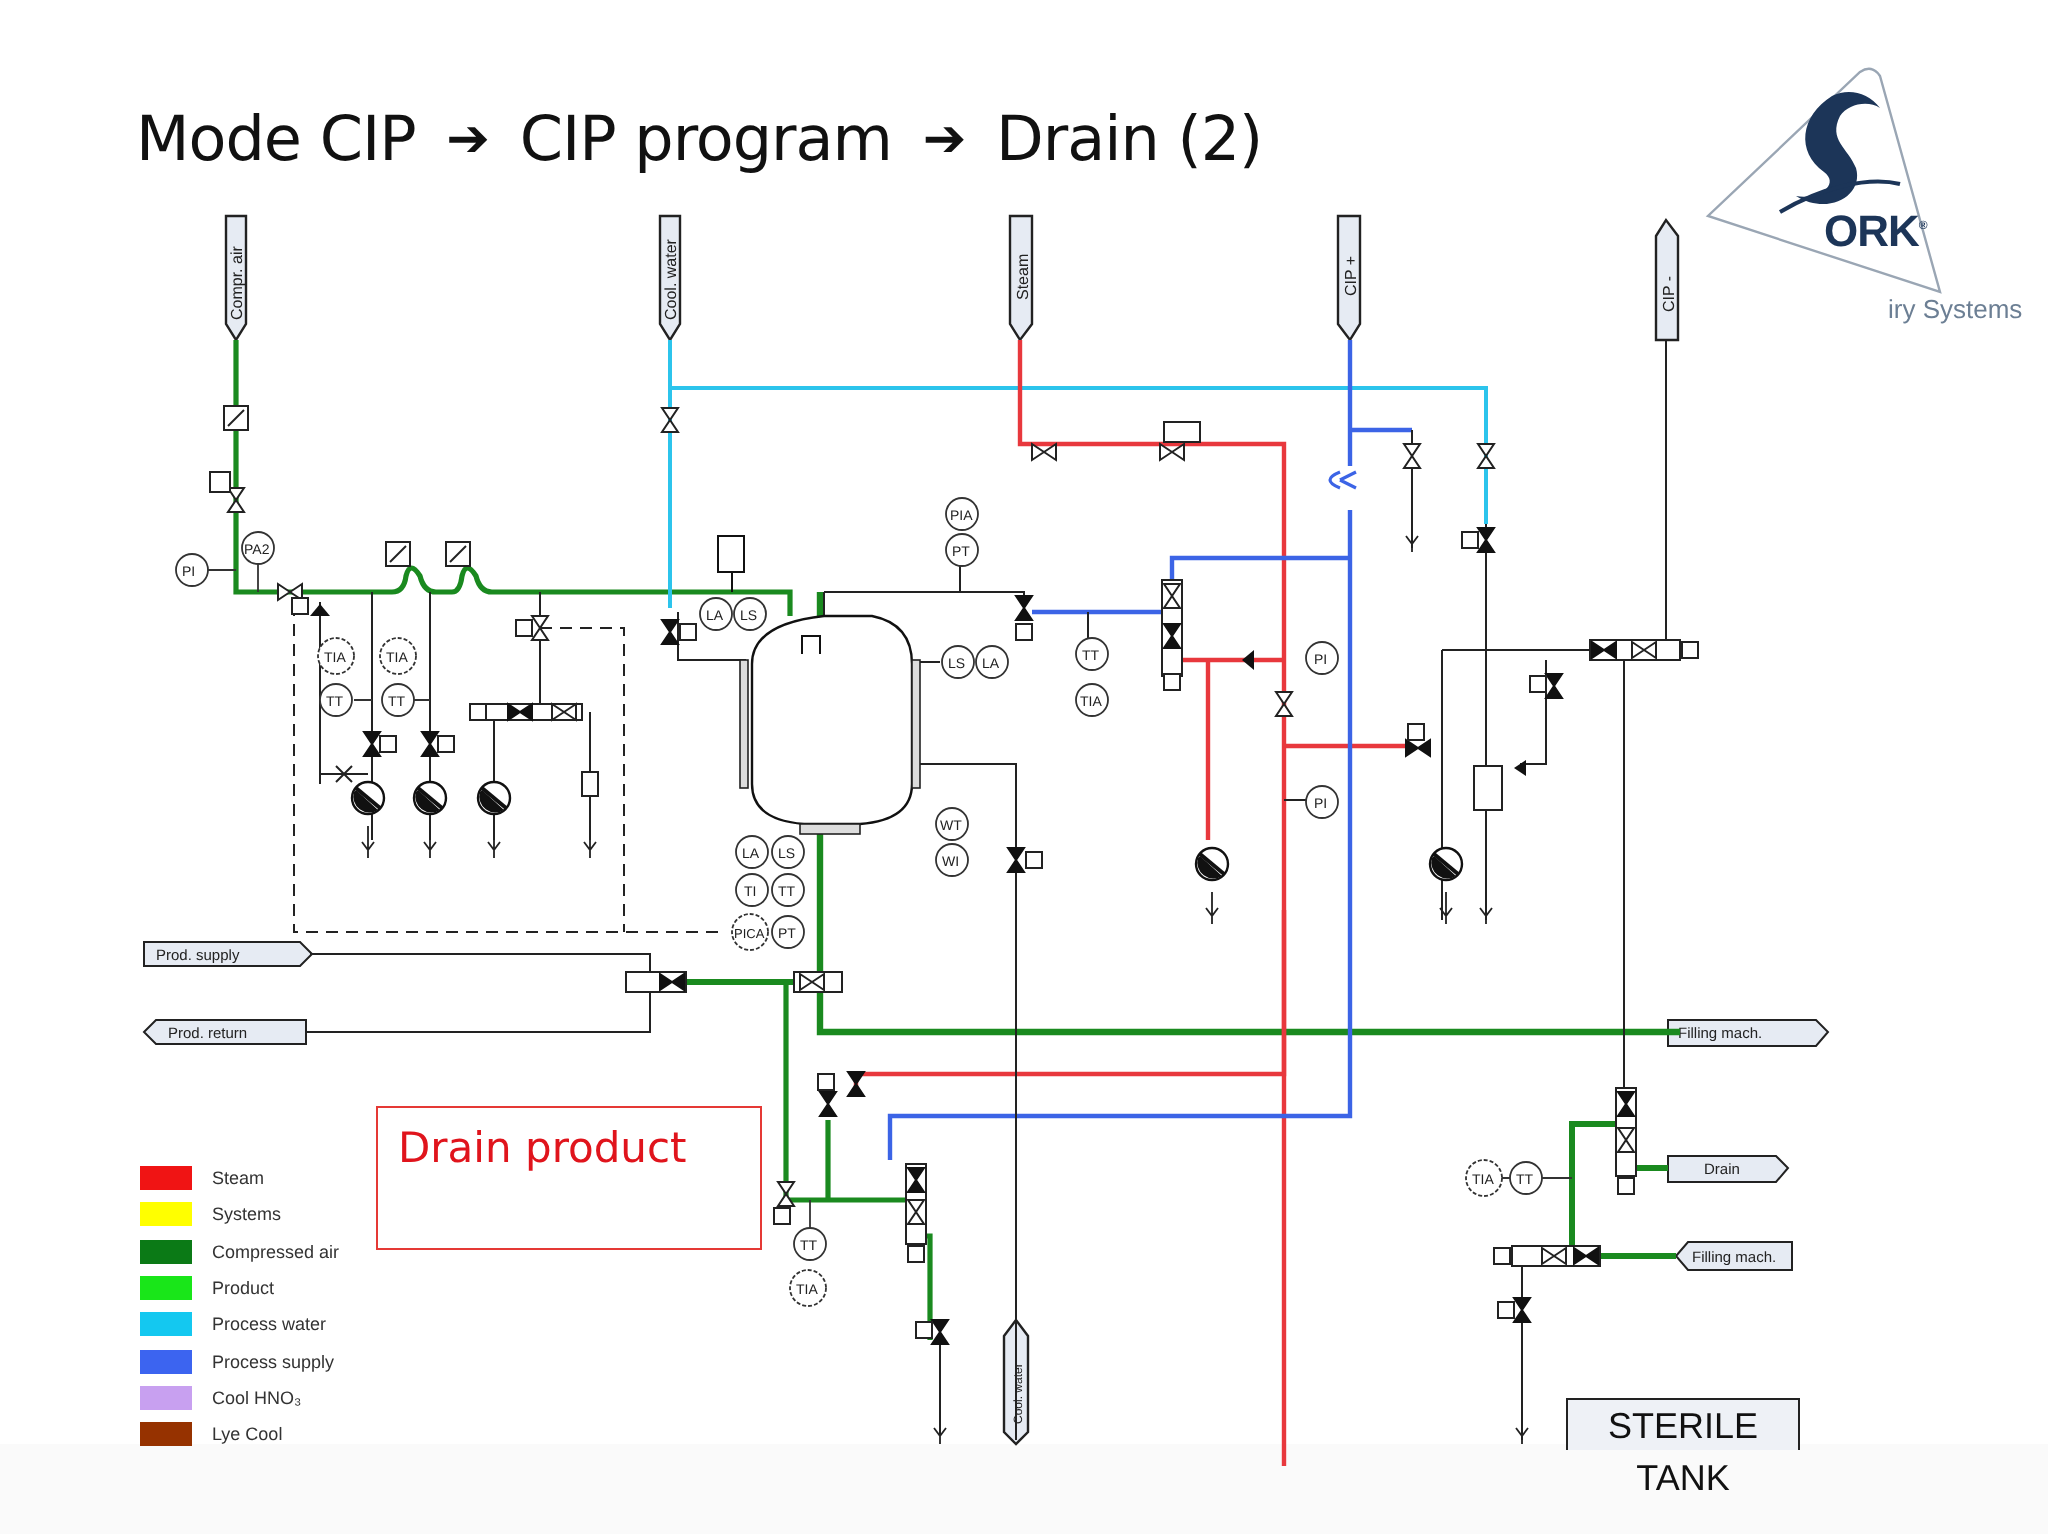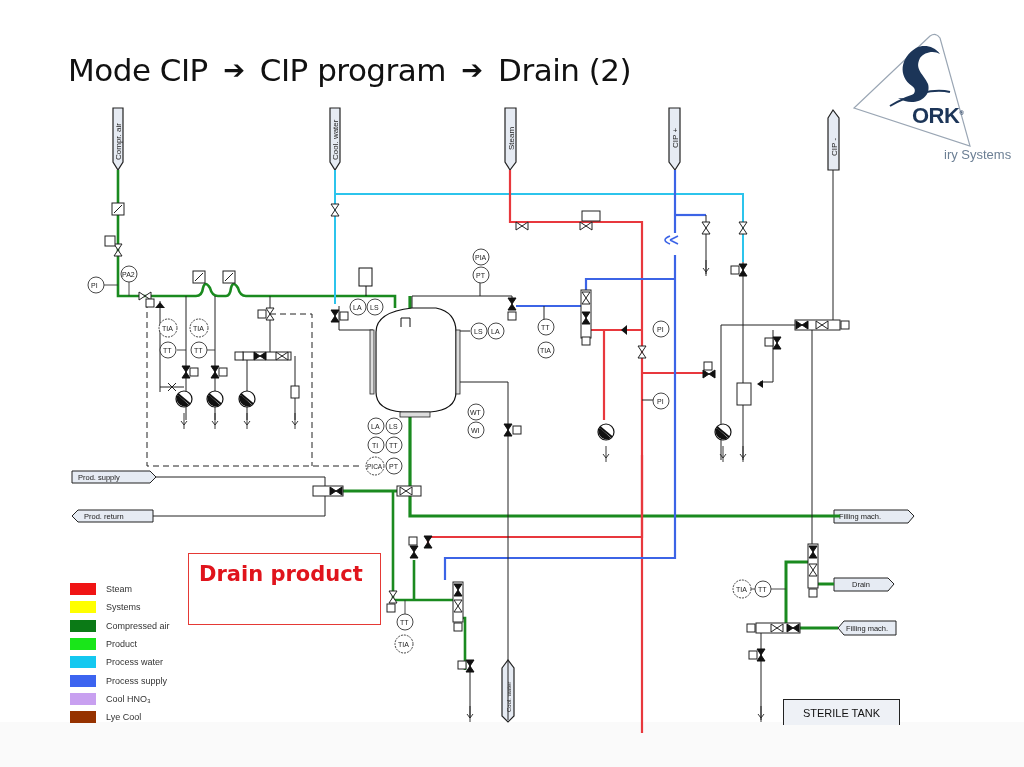--- a/index.html
+++ b/index.html
@@ -9,22 +9,22 @@
   .logo { position:absolute; left:850px; top:28px; width:174px; height:150px; }
   .logo-text { position:absolute; left:912px; top:103px; font-size:22px; font-weight:bold; color:#1c3558; letter-spacing:-0.5px; }
   .logo-sub { position:absolute; left:924px; top:147px; font-size:13px; color:#6c7f94;margin-left:20px; }
   svg.pid { position:absolute; left:0; top:0; }
   .tag-v { font-size:8px; fill:#222; font-family:"Liberation Sans", sans-serif; }
   .inst { font-size:7px; fill:#222; font-family:"Liberation Sans", sans-serif; }
   .legend { position:absolute; left:70px; top:580px; }
   .legend-row { display:flex; align-items:center; height:18.3px; }
   .legend-swatch { width:26px; height:12px; margin-right:10px; }
   .legend-label { font-size:9px; color:#333; }
-  .callout { position:absolute; left:188px; top:553px; width:193px; height:72px; border:1px solid #e53935; box-sizing:border-box; padding:6px 10px; color:#e0141c; font-size:21px; line-height:29px; font-family:"DejaVu Sans", sans-serif;font-weight:bold; }
-  .sterile { position:absolute; left:783px; top:699px; width:117px; height:26px; border:1.5px solid #222; border-bottom:none; box-sizing:border-box; background:#eef1f6; font-size:11px; color:#111; text-align:center; line-height:26px; }
+  .callout { position:absolute; left:188px; top:553px; width:193px; height:72px; border:1px solid #e53935; box-sizing:border-box; padding:6px 10px; color:#e0141c; font-size:21px; line-height:29px; font-family:"DejaVu Sans", sans-serif; }
+  .sterile { position:absolute; left:783px; top:699px; width:117px; height:26px; border:1.5px solid #222; border-bottom:none; box-sizing:border-box; background:#eef1f6; font-size:18px; color:#111; text-align:center; line-height:26px; }
   .bottom-shade { position:absolute; left:0; top:722px; width:1024px; height:45px; background:#fafafa; }
 </style>
 </head>
 <body>
 
 <div class="bottom-shade"></div>
 
 <div class="slide-title">
   <span>Mode CIP</span>
   <span class="arrow">➔</span>

